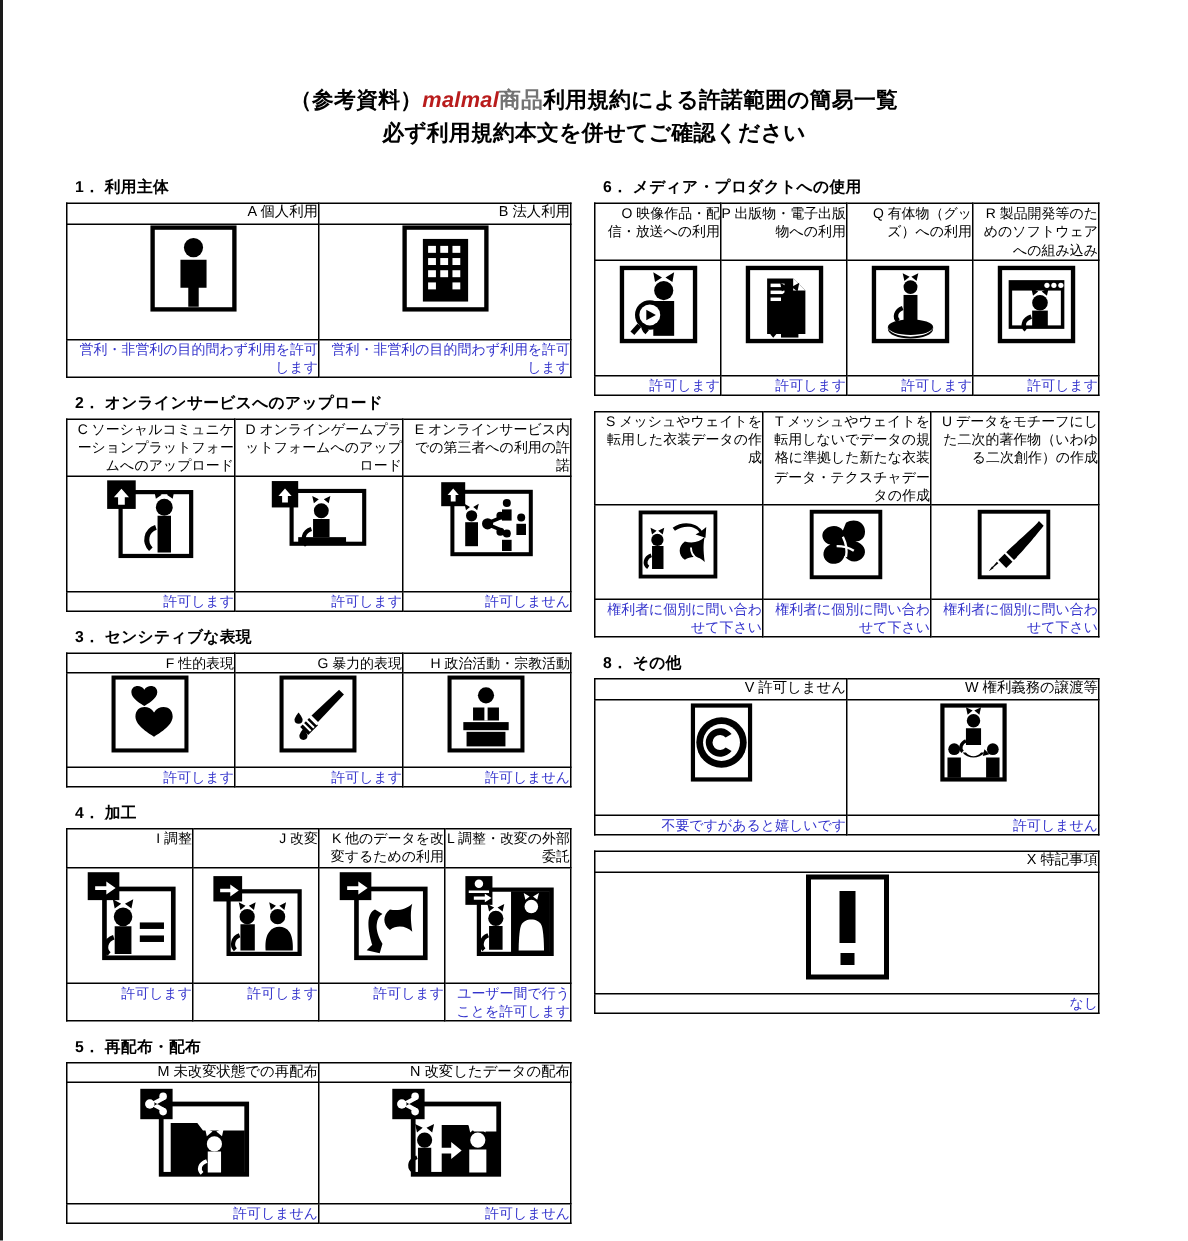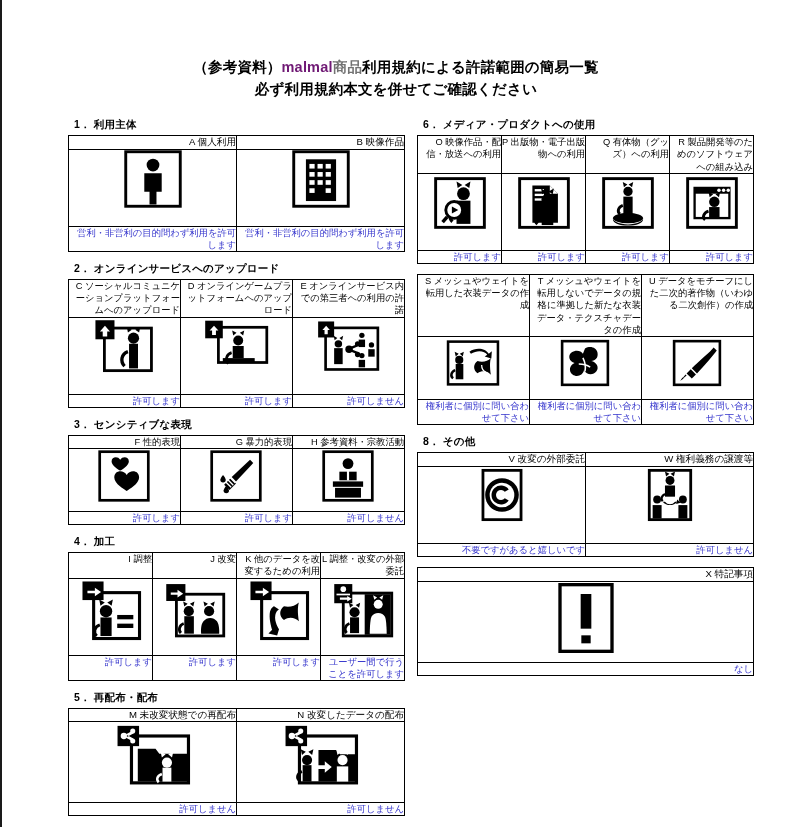--- a/index.html
+++ b/index.html
@@ -31,32 +31,32 @@
   .title-block {
     text-align: center;
     padding-top: 56px;
     line-height: 1.55;
   }
   .title-line {
     font-size: 14.5px;
     font-weight: bold;
     letter-spacing: 0.2px;
   }
-  .tl-blue { color: #701a75; }
+  .tl-blue { color: #b91c1c; font-style: italic; }
   .tl-red  { color: #737373; }
 
   
   .cols {
     position: absolute;
     top: 118px;
     left: 0;
     width: 792px;
     display: flex;
     gap: 12px;
-    padding: 0 40px;
+    padding: 0 16px;
     box-sizing: border-box;
   }
   .col { width: 340px; }
   .col-left  { margin-left: 28px; }
   .col-right { margin-left: 0px; }
 
   
   .section { margin-bottom: 10px; }
   .section-heading {
     font-size: 10.5px;
@@ -123,21 +123,21 @@
   <div class="cols">
 
     <div class="col col-left">
 
       <div class="section">
         <div class="section-heading">1． 利用主体</div>
         <table class="grid">
           <tbody>
               <tr>
             <td class="hdr hdr-wide" style="width:50%">A 個人利用</td>
-            <td class="hdr hdr-wide" style="width:50%">B 映像作品</td>
+            <td class="hdr hdr-wide" style="width:50%">B 法人利用</td>
           </tr>
           <tr>
             <td class="icon-cell">
               <span>
                 <svg width="58" height="58" viewBox="0 0 100 100">
                       <rect class="fr" x="3" y="3" width="94" height="94"></rect>
                       <circle cx="50" cy="26" r="11" fill="#000"></circle>
                       <path d="M35 40h30v32h-9v22h-12V72h-9z" fill="#000"></path>
                     </svg>
               </span>
@@ -245,21 +245,21 @@
           </table>
       </div>
 
       <div class="section">
         <div class="section-heading">3． センシティブな表現</div>
         <table class="grid">
           <tbody>
               <tr>
             <td class="hdr" style="width:33.33%">F 性的表現</td>
             <td class="hdr" style="width:33.33%">G 暴力的表現</td>
-            <td class="hdr" style="width:33.34%">H 参考資料・宗教活動</td>
+            <td class="hdr" style="width:33.34%">H 政治活動・宗教活動</td>
           </tr>
           <tr>
             <td class="icon-cell short">
               <span>
                 <svg width="54" height="54" viewBox="0 0 100 100">
                       <rect class="fr" x="5" y="5" width="90" height="90"></rect>
                       <path d="M43 20c-4-7-16-6-16 3 0 8 13 15 16 17 3-2 16-9 16-17 0-9-12-10-16-3z" fill="#000"></path>
                       <path d="M55 48c-6-10-23-9-23 5 0 12 19 22 23 25 4-3 23-13 23-25 0-14-17-15-23-5z" fill="#000"></path>
                     </svg>
               </span>
@@ -585,21 +585,21 @@
           </tr>
         </tbody>
           </table>
       </div>
 
       <div class="section">
         <div class="section-heading">8． その他</div>
         <table class="grid">
           <tbody>
               <tr>
-            <td class="hdr hdr-wide" style="width:50%">V 改変の外部委託</td>
+            <td class="hdr hdr-wide" style="width:50%">V 許可しません</td>
             <td class="hdr hdr-wide" style="width:50%">W 権利義務の譲渡等</td>
           </tr>
           <tr>
             <td class="icon-cell">
               <span>
                 <svg width="62" height="56" viewBox="0 0 100 100">
                       <rect class="fr" x="16" y="6" width="68" height="88"></rect>
                       <circle cx="50" cy="50" r="30" fill="#000"></circle>
                       <circle cx="50" cy="50" r="22" fill="#fff"></circle>
                       <path d="M62 40a17 17 0 100 20l-7-4a9 9 0 110-12z" fill="#000"></path>

